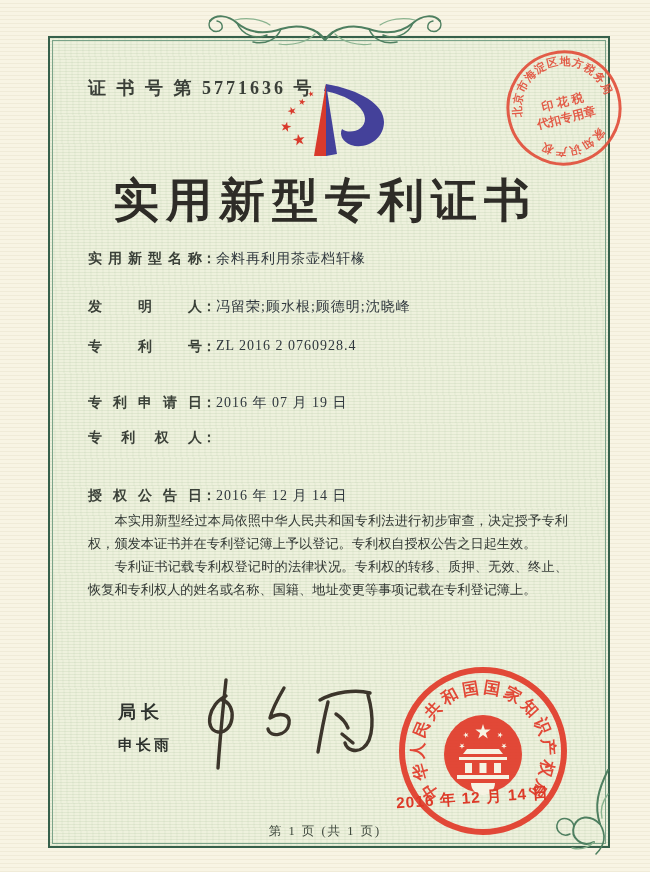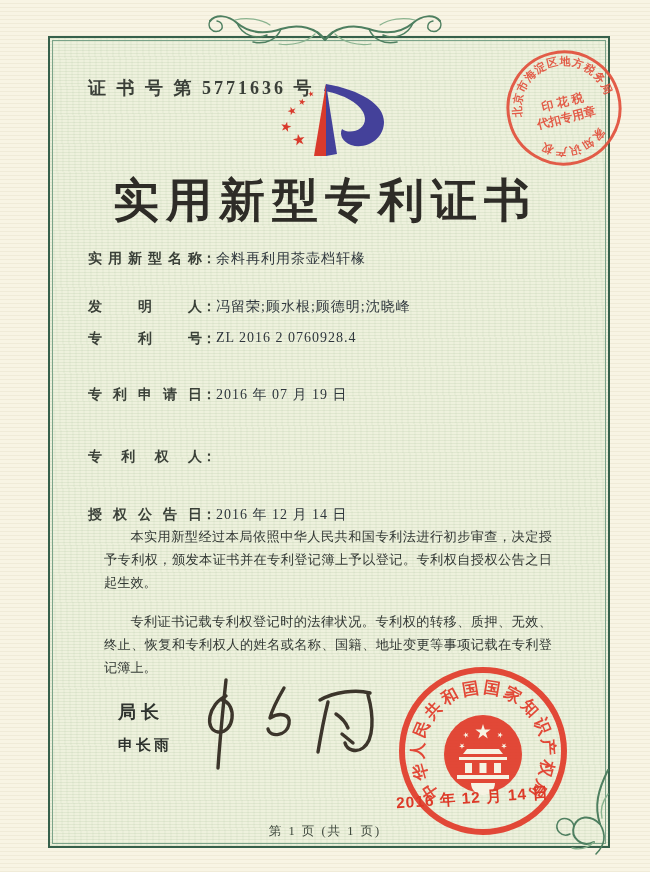--- a/index.html
+++ b/index.html
@@ -31,27 +31,27 @@
   }
   .title{
     left:0;top:170px;width:100%;text-align:center;
     font-size:46px;font-weight:bold;color:#2e2c27;letter-spacing:7px;
   }
   .fields{left:88px;top:250px;width:486px;}
   .frow{display:flex;align-items:flex-start;height:20px;font-size:14px;color:#333a38;}
   .frow .lab{display:inline-block;width:114px;text-align:justify;text-align-last:justify;letter-spacing:0;font-weight:bold;color:#3a4038;}
   .frow .colon{width:14px;font-weight:bold;color:#3a4038;}
   .frow .val{letter-spacing:1px;color:#2f373d;}
-  .mb1{margin-bottom:28px}.mb2{margin-bottom:12px}.mb3{margin-bottom:36px}.mb4{margin-bottom:42px}.mb5{margin-bottom:38px}
+  .mb1{margin-bottom:28px}.mb2{margin-bottom:20px}.mb3{margin-bottom:36px}.mb4{margin-bottom:15px}.mb5{margin-bottom:38px}
   .body-text{
     left:88px;top:509px;width:480px;
     font-size:13.2px;line-height:23px;color:#323834;
     text-align:justify;
   }
-  .body-text p{margin:16px;text-indent:2em;}
+  .body-text p{margin:0;text-indent:2em;}
   .sig-label{left:118px;top:700px;font-size:18px;font-weight:bold;letter-spacing:5px;color:#2e332e;font-family:"Liberation Sans",sans-serif;}
   .sig-name{left:118px;top:736px;font-size:15px;font-weight:bold;letter-spacing:3px;color:#2e332e;font-family:"Liberation Sans",sans-serif;}
   .signature-svg{left:192px;top:672px;}
   .seal-svg{left:394px;top:662px;}
   .seal-date{
     left:396px;top:788px;font-size:15.5px;font-weight:bold;color:#dd3a28;
     letter-spacing:1px;transform:rotate(-4deg);font-family:"Liberation Sans",sans-serif;
   }
   .footer{
     left:0;top:823px;width:100%;text-align:center;

